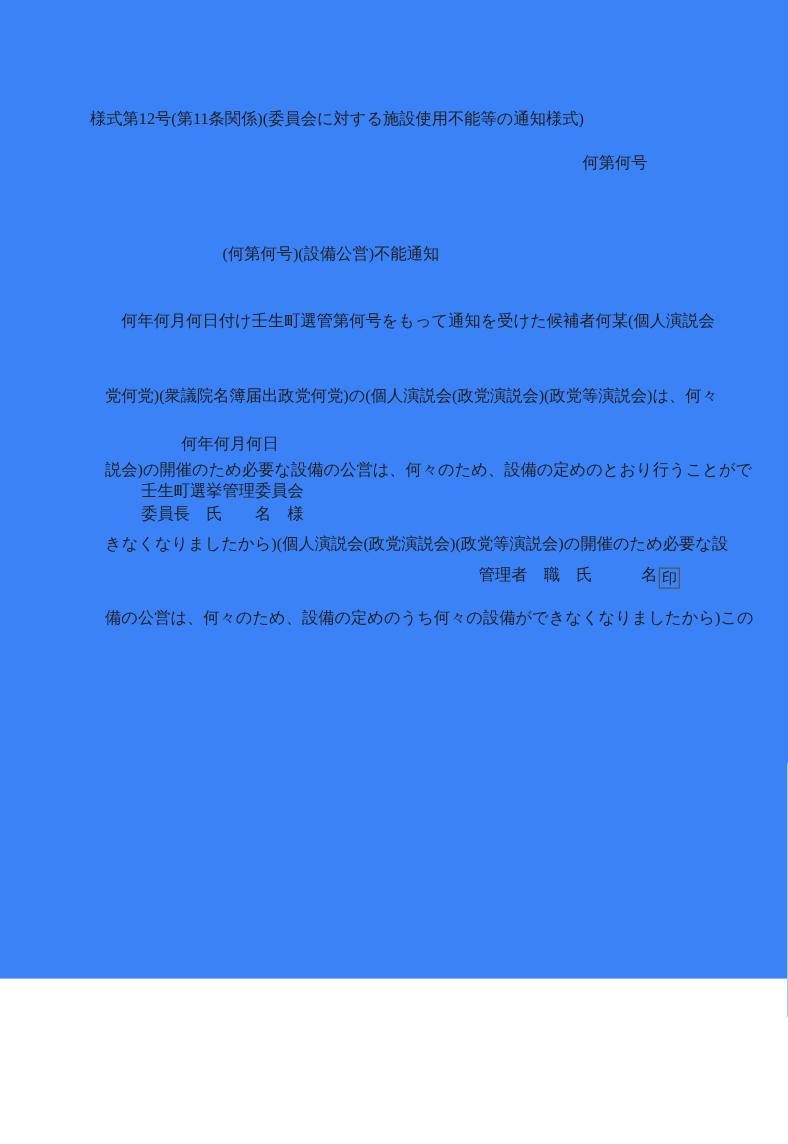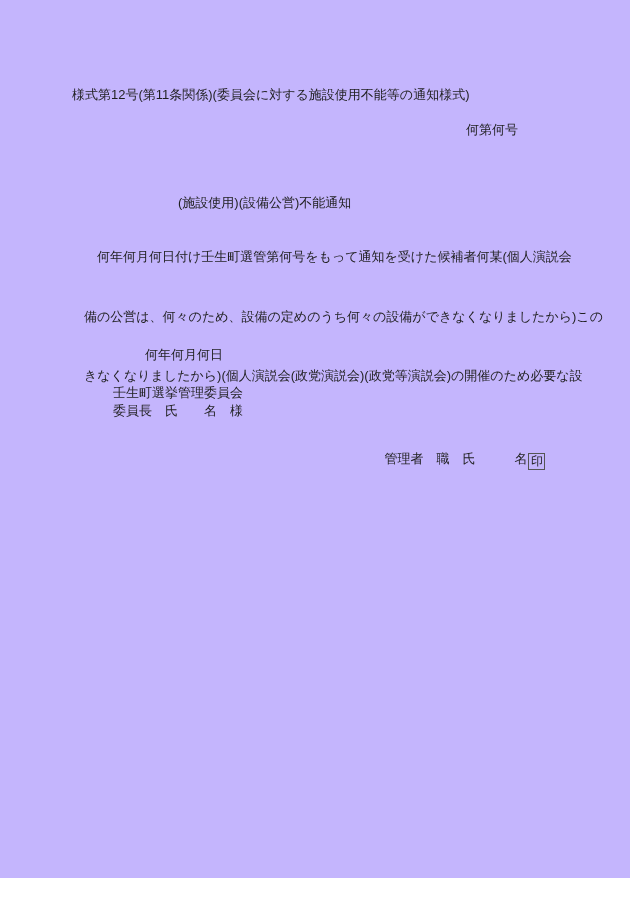--- a/index.html
+++ b/index.html
@@ -3,24 +3,24 @@
 <meta charset="utf-8">
 <style>
   html, body {
     margin: 0;
     padding: 0;
     background: #ffffff;
   }
   .page {
     position: relative;
     width: 630px;
-    height: 878px;
-    background: #c4b5fd;
+    height: 783px;
+    background: #3b82f6;
     color: #1f1f1f;
-    font-family: Liberation Sans, sans-serif;
+    font-family: Liberation Serif, serif;
     font-size: 13px;
     overflow: hidden;
   }
   .abs { position: absolute; white-space: pre; }
   .form-label   { top: 86px;  left: 72px; }
   .doc-number   { top: 121px; right: 112px; }
   .notice-title { top: 157px; left: 178px; line-height: 18.5px; }
   .body-par     { top: 208px; left: 84px;  width: 480px; line-height: 19.7px; white-space: pre; }
   .body-par .first { text-indent: 13px; }
   .date-line    { top: 346px; left: 145px; }
@@ -42,27 +42,29 @@
 </head>
 <body>
 
 <div class="page">
 
   <div class="abs form-label">様式第12号(第11条関係)(委員会に対する施設使用不能等の通知様式)</div>
 
   <div class="abs doc-number">何第何号</div>
 
   <div class="abs notice-title">
-    <div>(施設使用)(設備公営)不能通知</div>
+    <div>(何第何号)(設備公営)不能通知</div>
   </div>
 
   <div class="abs body-par">
     <div class="first">何年何月何日付け壬生町選管第何号をもって通知を受けた候補者何某(個人演説会</div>
+    <div>党何党)(衆議院名簿届出政党何党)の(個人演説会(政党演説会)(政党等演説会)は、何々</div>
+    <div>説会)の開催のため必要な設備の公営は、何々のため、設備の定めのとおり行うことがで</div>
+    <div>きなくなりましたから)(個人演説会(政党演説会)(政党等演説会)の開催のため必要な設</div>
     <div>備の公営は、何々のため、設備の定めのうち何々の設備ができなくなりましたから)この</div>
-    <div>きなくなりましたから)(個人演説会(政党演説会)(政党等演説会)の開催のため必要な設</div>
   </div>
 
   <div class="abs date-line">何年何月何日</div>
 
   <div class="abs committee">壬生町選挙管理委員会</div>
 
   <div class="abs chairman">委員長　氏　　名　様</div>
 
   <div class="abs manager-line">
     <span>管理者　職　氏　　　名</span><span class="seal-box">印</span>

